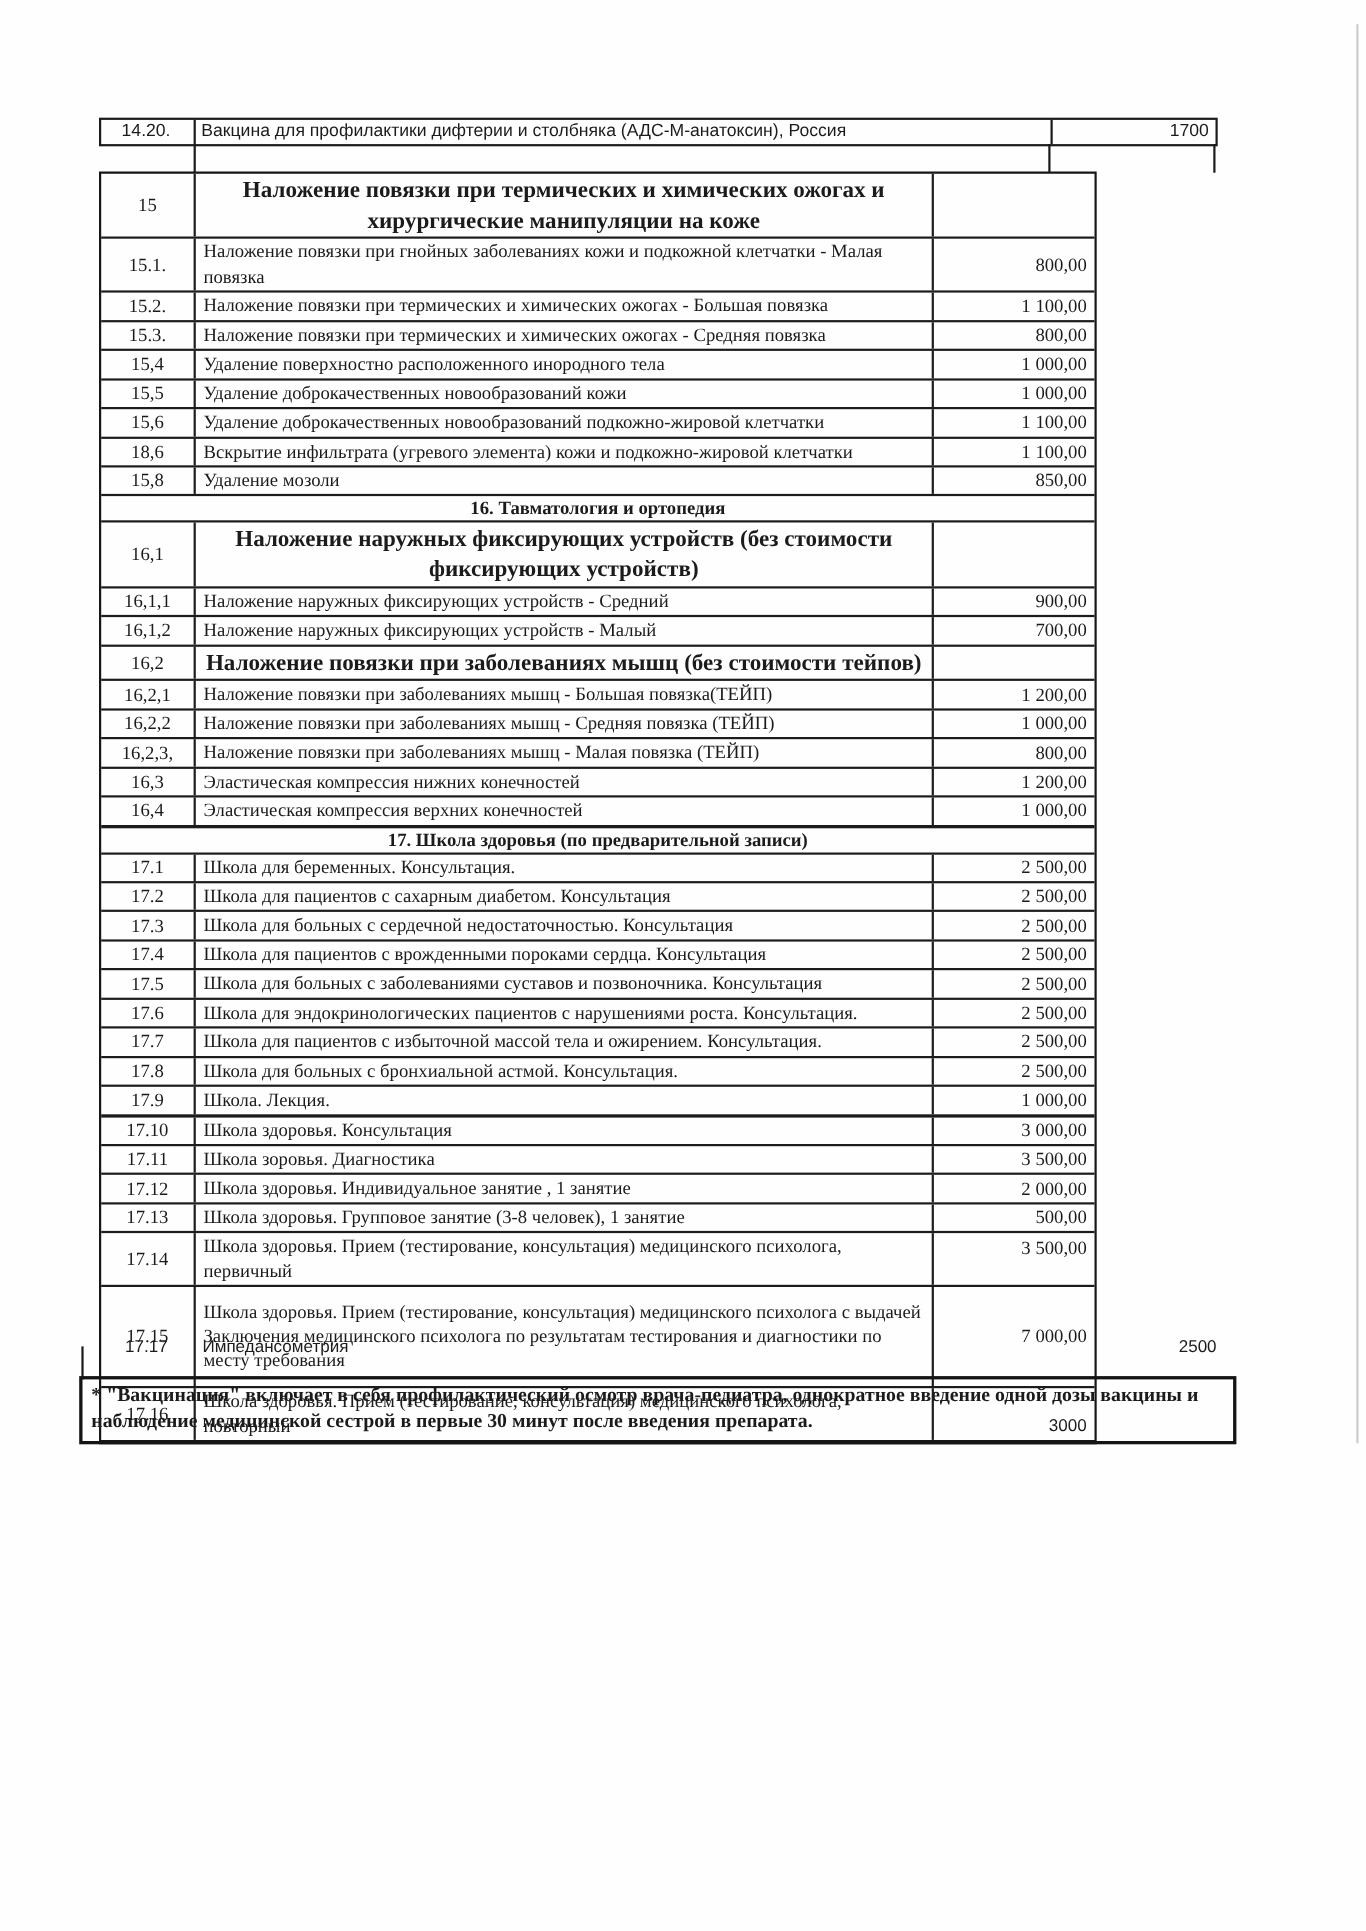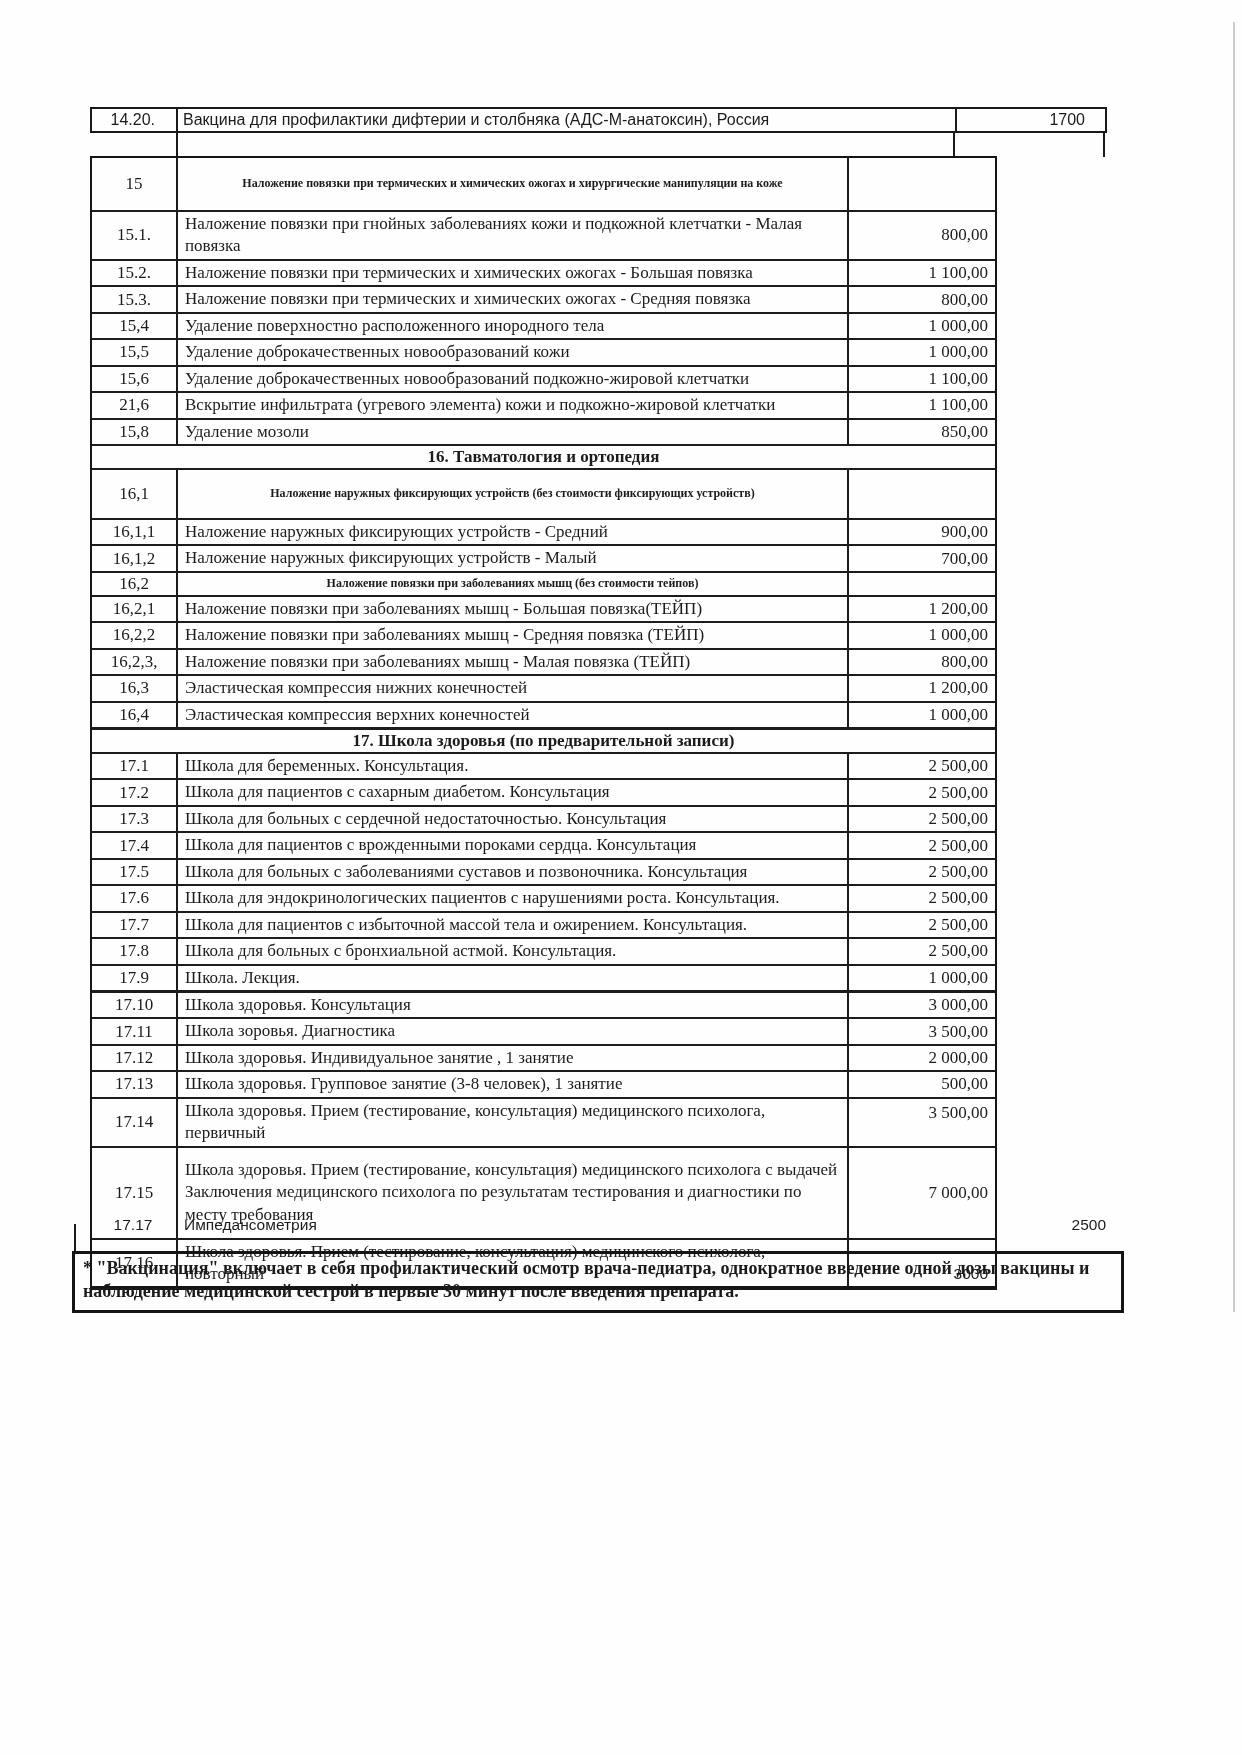--- a/index.html
+++ b/index.html
@@ -8,41 +8,41 @@
     font-family:"Liberation Serif", serif; color:#1b1b1b; overflow:hidden;
   }
   
   .top-table {
     position:absolute; left:90px; top:107px; width:1017px; height:26px;
     border:2px solid #1a1a1a; box-sizing:border-box; display:flex;
     font-family:"Liberation Sans", sans-serif; font-size:16px;
   }
   .top-table .tnum { flex:0 0 86px; border-right:2px solid #1a1a1a; display:flex; align-items:center; justify-content:flex-end; padding-right:21px; box-sizing:border-box; }
   .top-table .ttxt { flex:1; border-right:2px solid #1a1a1a; display:flex; align-items:center; padding-left:5px; box-sizing:border-box; }
-  .top-table .tprice { flex:0 0 148px; display:flex; align-items:center; justify-content:flex-end; padding-right:20px; box-sizing:border-box; }
+  .top-table .tprice { flex:0 0 148px; display:flex; align-items:center; justify-content:flex-end; padding-right:6px; box-sizing:border-box; }
   
   .vstub { position:absolute; width:2px; background:#1a1a1a; }
   .stub-a { left:176px; top:131px; height:26px; }
   .stub-b { left:953px; top:131px; height:26px; }
   .stub-c { left:1103px; top:131px; height:26px; }
   .stub-d { left:74px; top:1224px; height:30px; }
   
   .main-table {
     position:absolute; left:90px; top:156px; width:907px;
     border:2px solid #161616; border-bottom-width:4px; box-sizing:border-box;
     display:flex; flex-direction:column; font-size:17px;
   }
   .row { display:flex; border-top:2px solid #1c1c1c; min-height:24px; box-sizing:border-box; }
   .row:first-child { border-top:none; }
   .row.thick-top { border-top-width:3px; }
   .num  { flex:0 0 86px; border-right:2px solid #1c1c1c; display:flex; align-items:center; justify-content:center; box-sizing:border-box; }
   .txt  { flex:1; border-right:2px solid #1c1c1c; display:flex; align-items:center; padding:1px 7px; line-height:1.32; box-sizing:border-box; }
   .price{ flex:0 0 146px; display:flex; align-items:center; justify-content:flex-end; padding:1px 7px; box-sizing:border-box; }
   .section-cell { flex:1; display:flex; align-items:center; justify-content:center; font-weight:700; text-align:center; padding:1px 4px; }
-  .row.subheader .txt { justify-content:center; text-align:center; font-weight:700; font-size:12px; }
+  .row.subheader .txt { justify-content:center; text-align:center; font-weight:700; font-size:21px; }
   .price.sans { font-family:"Liberation Sans", sans-serif; font-size:15.5px; }
   .price.top { align-items:flex-start; padding-top:4px; }
   .price.bottom { align-items:flex-end; padding-bottom:3px; }
   
   .after-row {
     position:absolute; left:90px; top:1216px; width:1020px; display:flex;
     font-family:"Liberation Sans", sans-serif; font-size:15.5px;
   }
   .after-row .anum { flex:0 0 86px; display:flex; justify-content:center; }
   .after-row .atxt { flex:1; padding-left:8px; }
@@ -101,21 +101,21 @@
         <div class="num">15,5</div>
         <div class="txt">Удаление доброкачественных новообразований кожи</div>
         <div class="price">1 000,00</div>
       </div>
       <div class="row item">
         <div class="num">15,6</div>
         <div class="txt">Удаление доброкачественных новообразований подкожно-жировой клетчатки</div>
         <div class="price">1 100,00</div>
       </div>
       <div class="row item">
-        <div class="num">21,6</div>
+        <div class="num">18,6</div>
         <div class="txt">Вскрытие инфильтрата (угревого элемента) кожи и подкожно-жировой клетчатки</div>
         <div class="price">1 100,00</div>
       </div>
       <div class="row item" style="min-height: 21px;">
         <div class="num">15,8</div>
         <div class="txt">Удаление мозоли</div>
         <div class="price">850,00</div>
       </div>
       <div class="row section" style="min-height: 22px;">
         <div class="section-cell">16. Тавматология и ортопедия</div>

